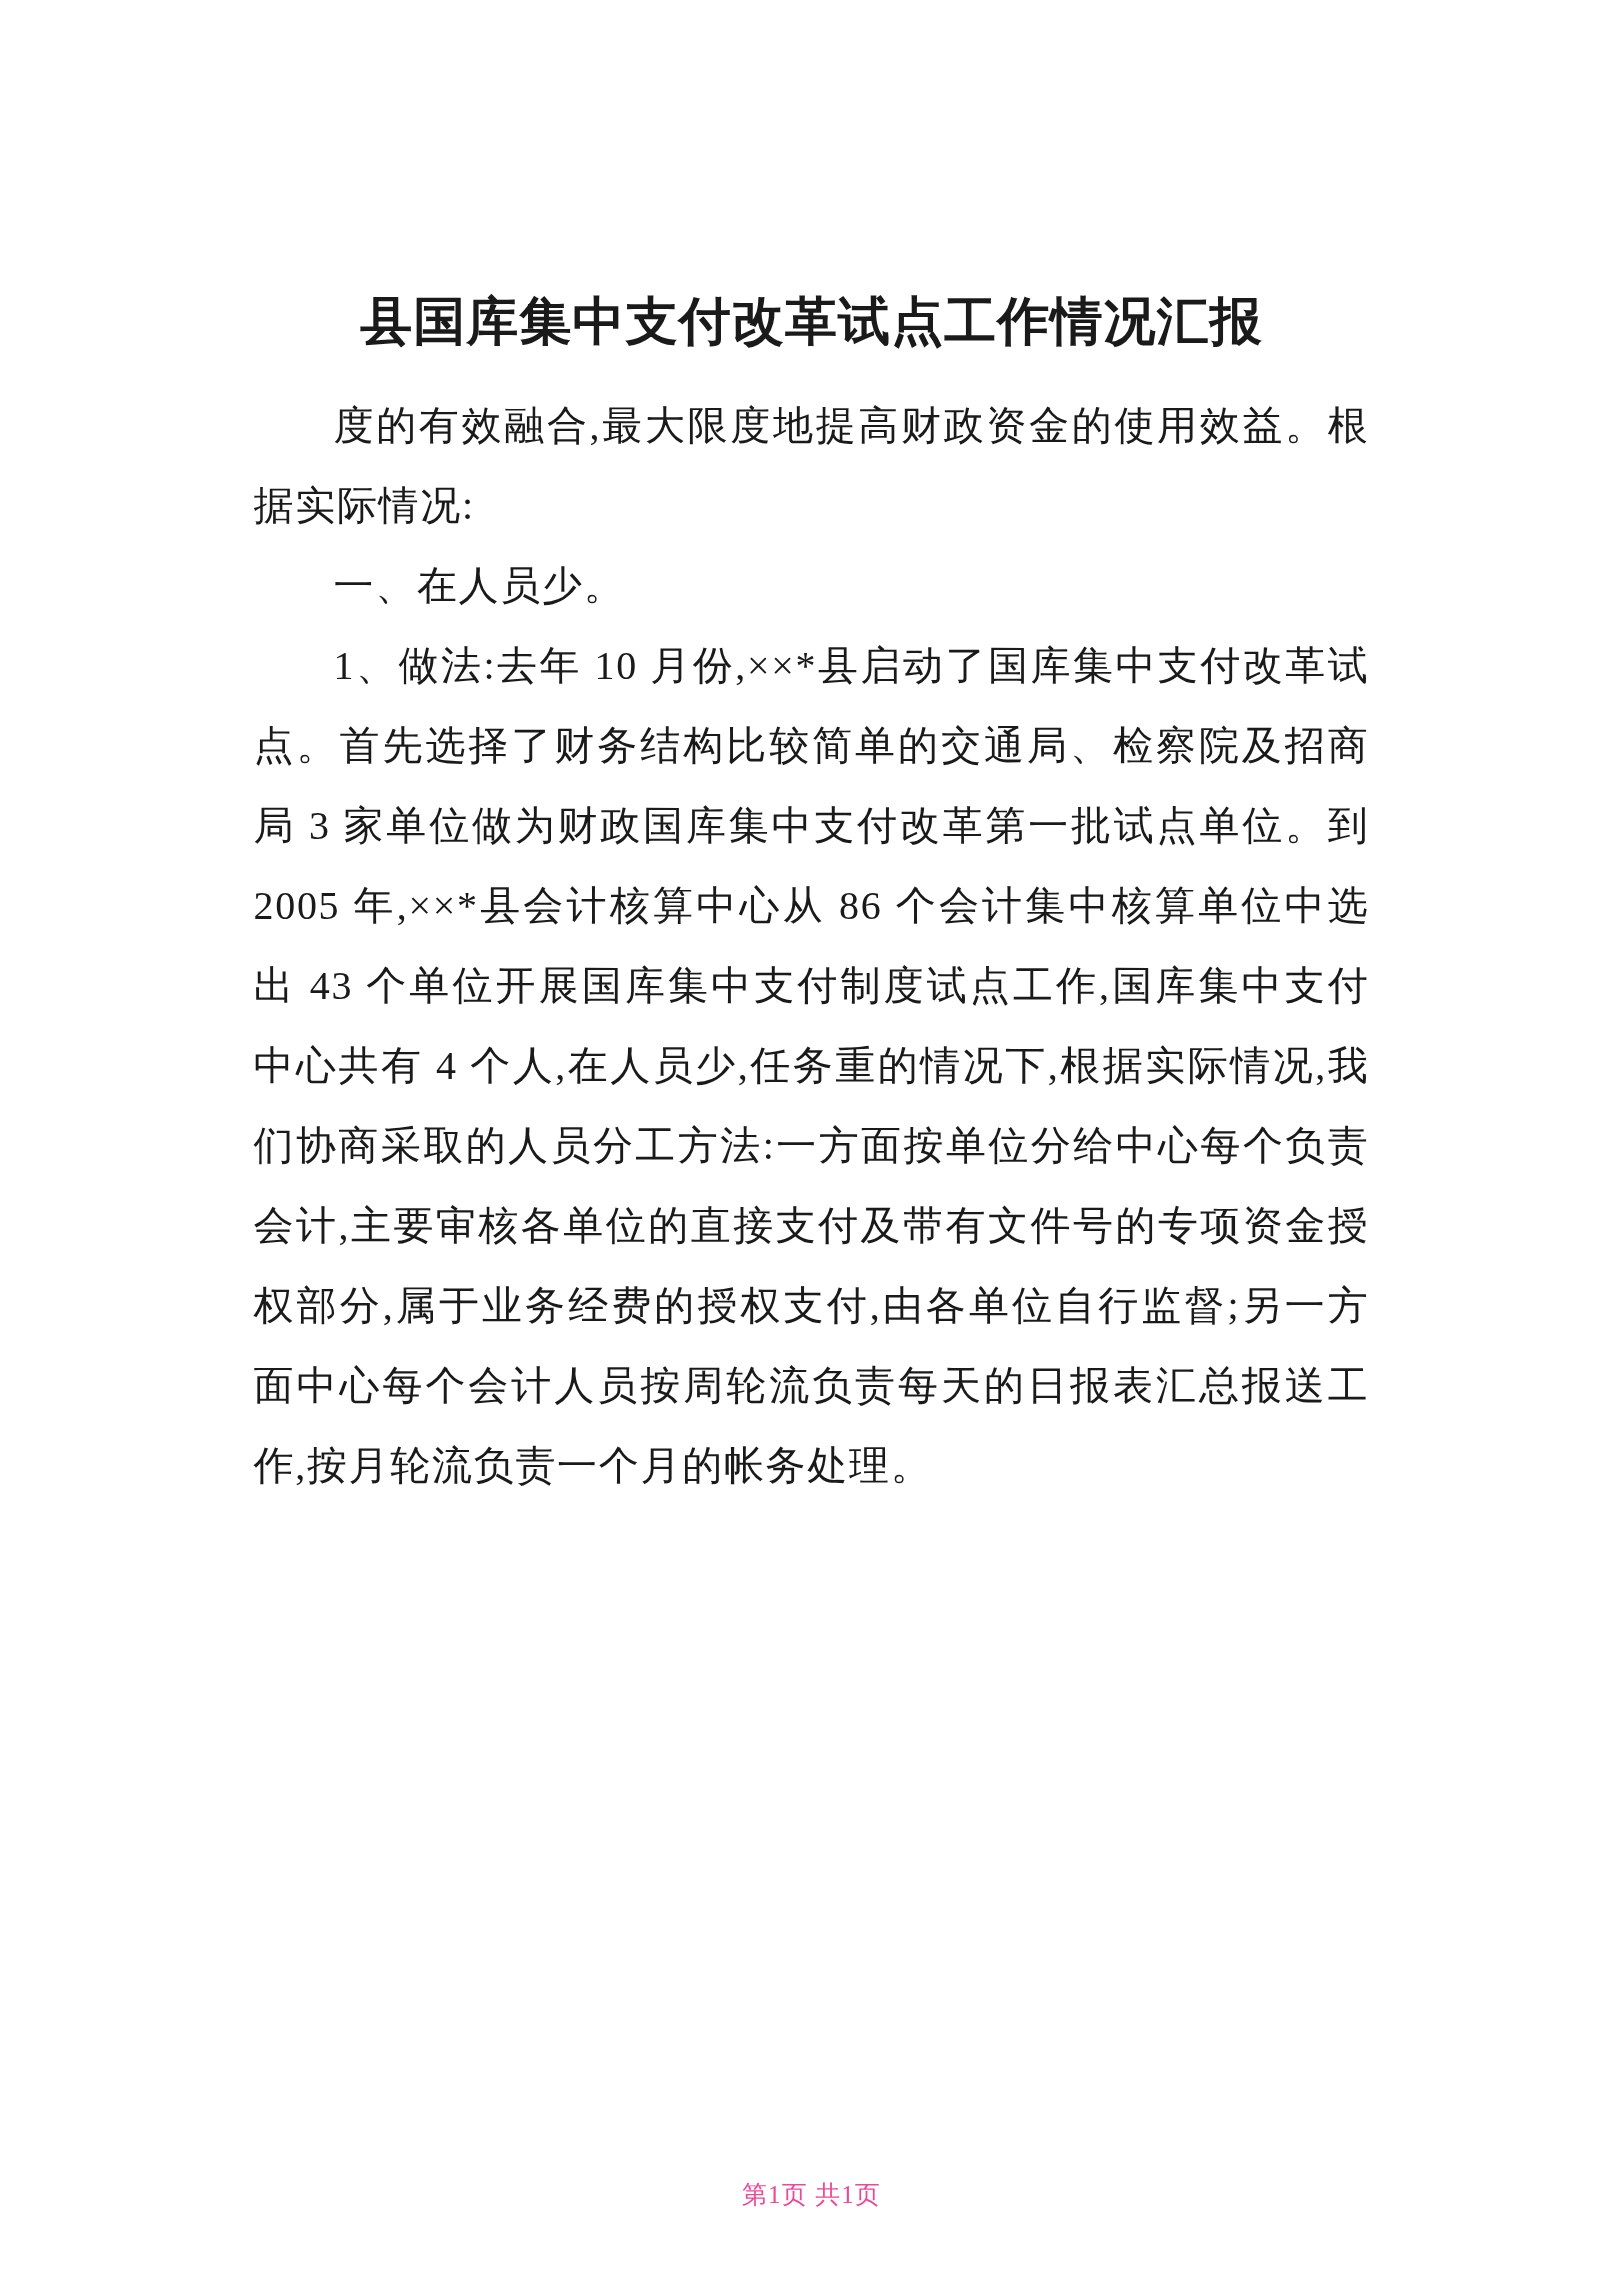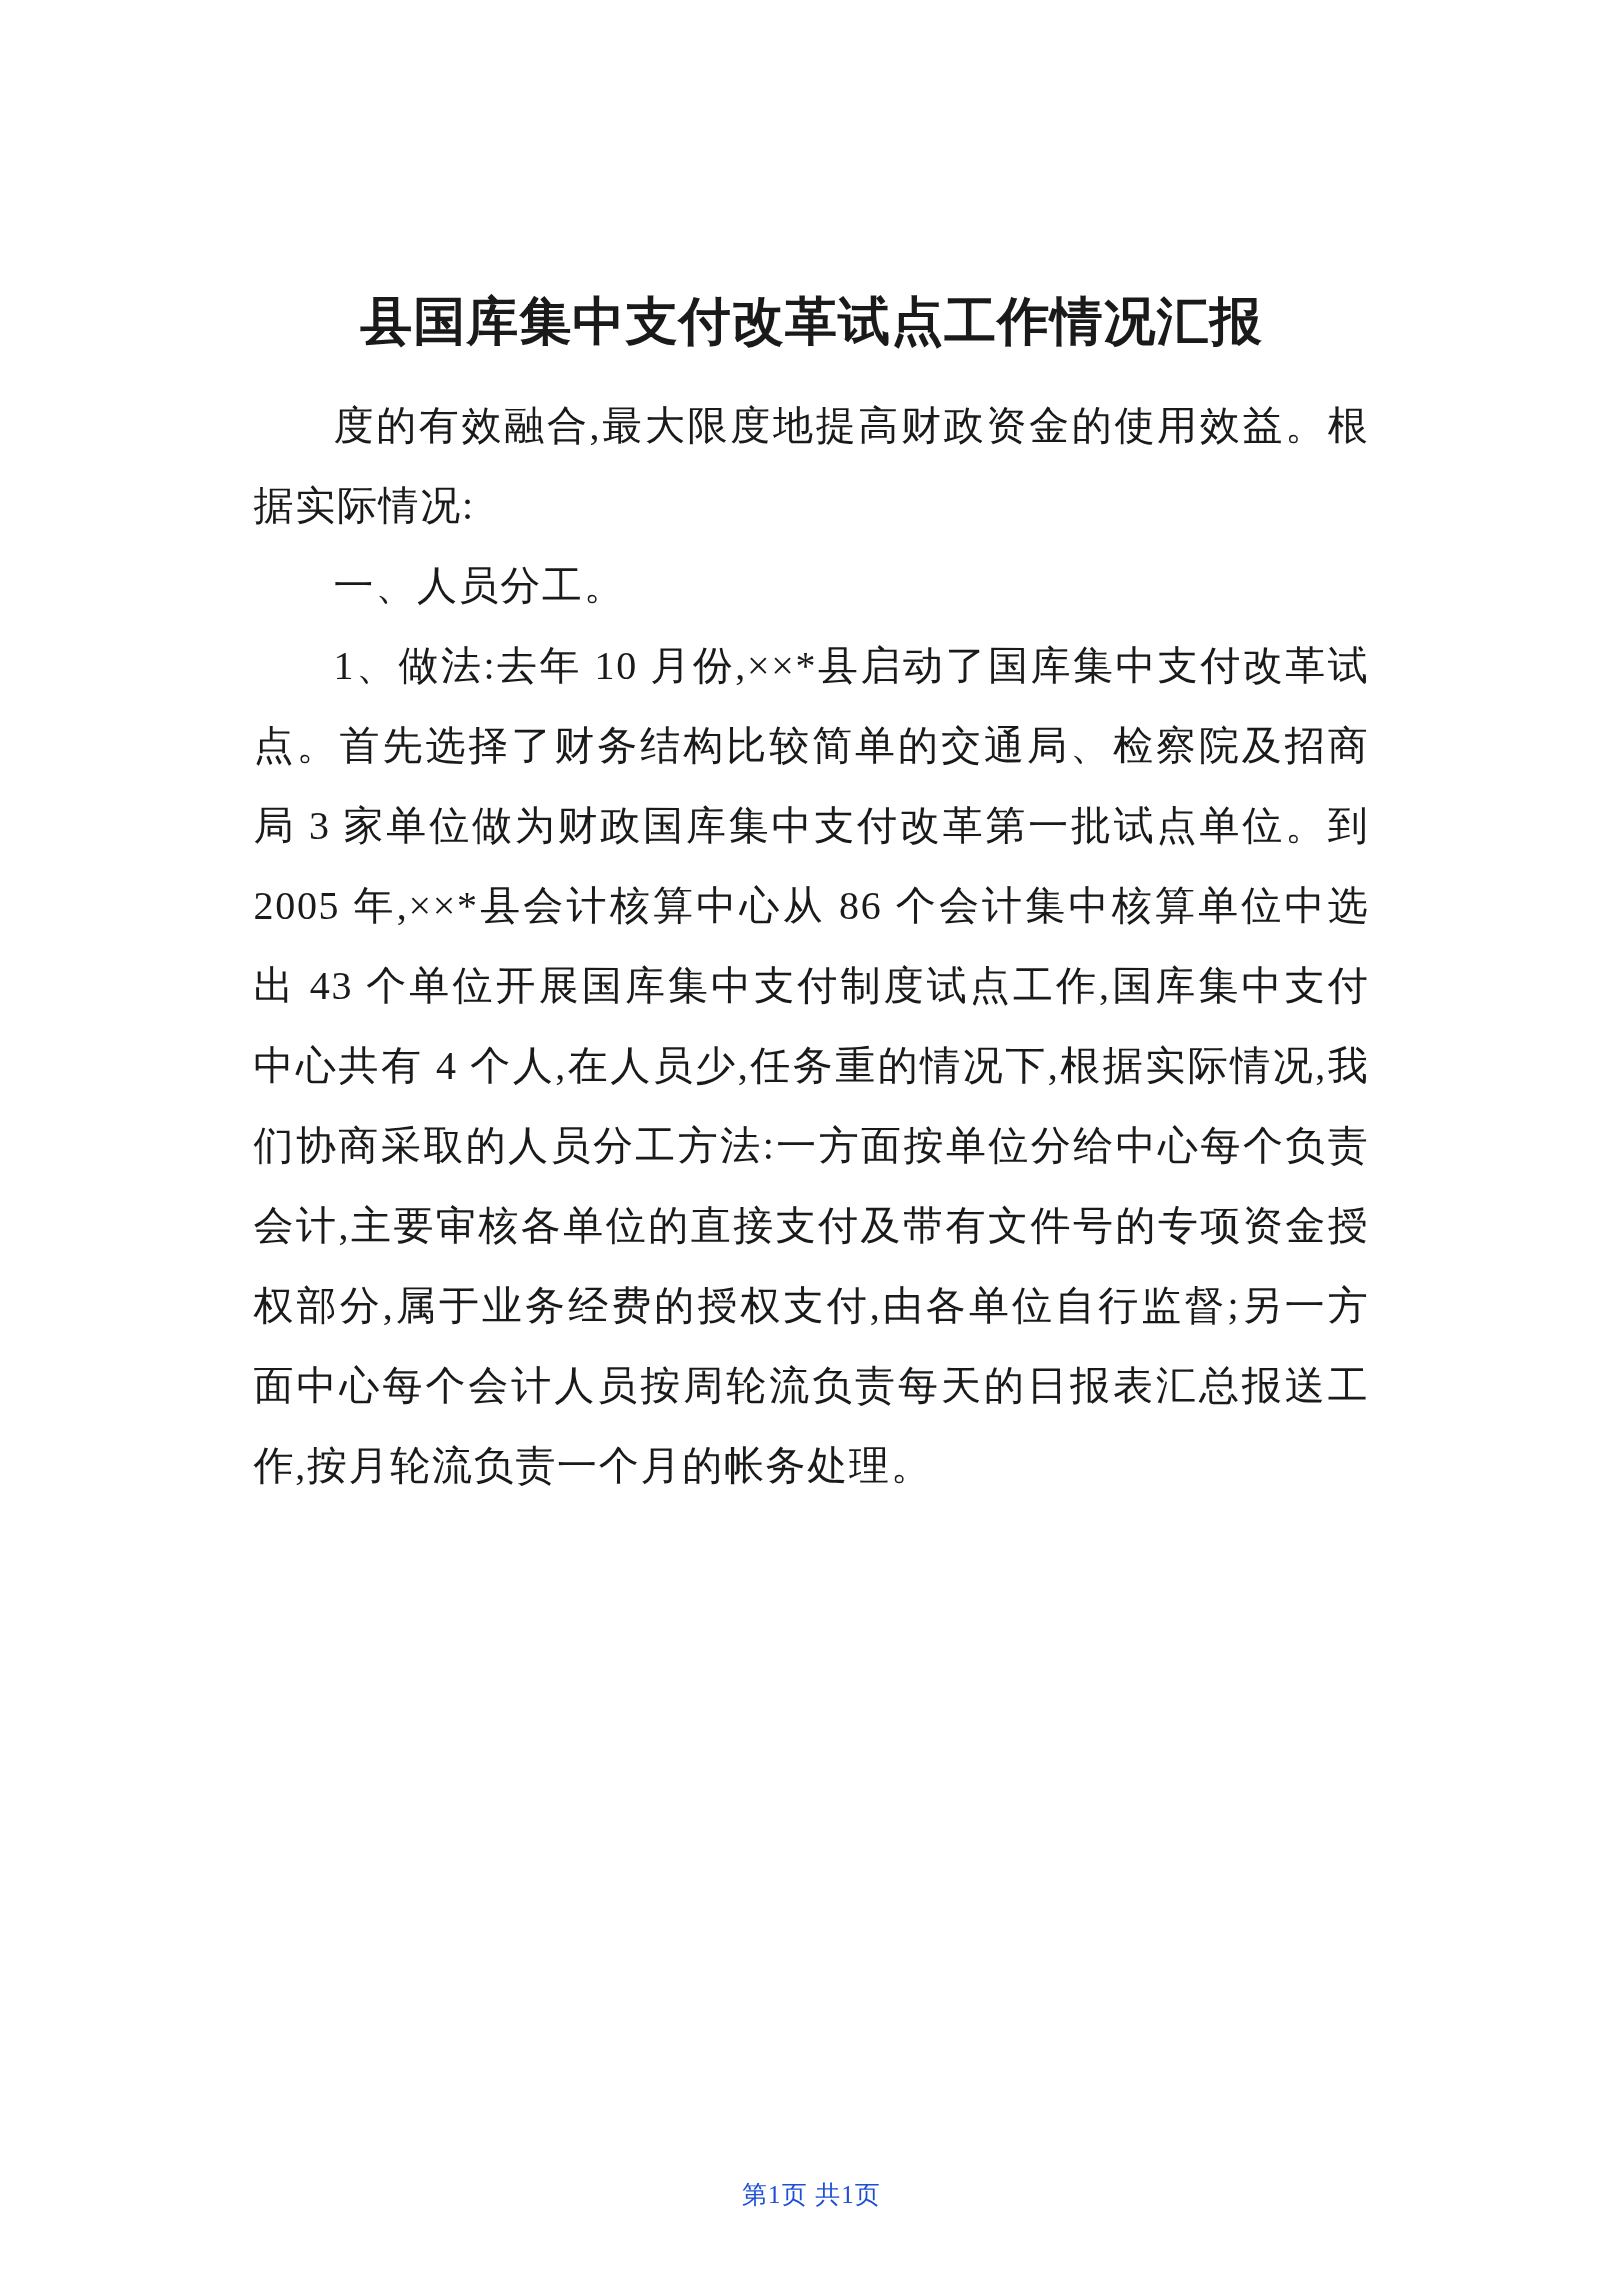--- a/index.html
+++ b/index.html
@@ -37,33 +37,33 @@
     letter-spacing: 1.7px;
     word-break: break-all;
   }
   .page-footer {
     position: absolute;
     left: 0;
     right: 0;
     bottom: 84px;
     text-align: center;
     font-size: 25px;
-    color: #1d4ed8;
+    color: #ec4899;
     letter-spacing: 1.1px;
   }
 </style>
 </head>
 <body>
 
 <div class="page">
 
   <h1 class="doc-title">县国库集中支付改革试点工作情况汇报</h1>
 
   <div class="doc-body">
     <p>度的有效融合,最大限度地提高财政资金的使用效益。根据实际情况:</p>
-    <p>一、人员分工。</p>
+    <p>一、在人员少。</p>
     <p>1、做法:去年 10 月份,××*县启动了国库集中支付改革试点。首先选择了财务结构比较简单的交通局、检察院及招商局 3 家单位做为财政国库集中支付改革第一批试点单位。到 2005 年,××*县会计核算中心从 86 个会计集中核算单位中选出 43 个单位开展国库集中支付制度试点工作,国库集中支付中心共有 4 个人,在人员少,任务重的情况下,根据实际情况,我们协商采取的人员分工方法:一方面按单位分给中心每个负责会计,主要审核各单位的直接支付及带有文件号的专项资金授权部分,属于业务经费的授权支付,由各单位自行监督;另一方面中心每个会计人员按周轮流负责每天的日报表汇总报送工作,按月轮流负责一个月的帐务处理。</p>
   </div>
 
   <div class="page-footer">第1页 共1页</div>
 
 </div>
 
 
 </body></html>

